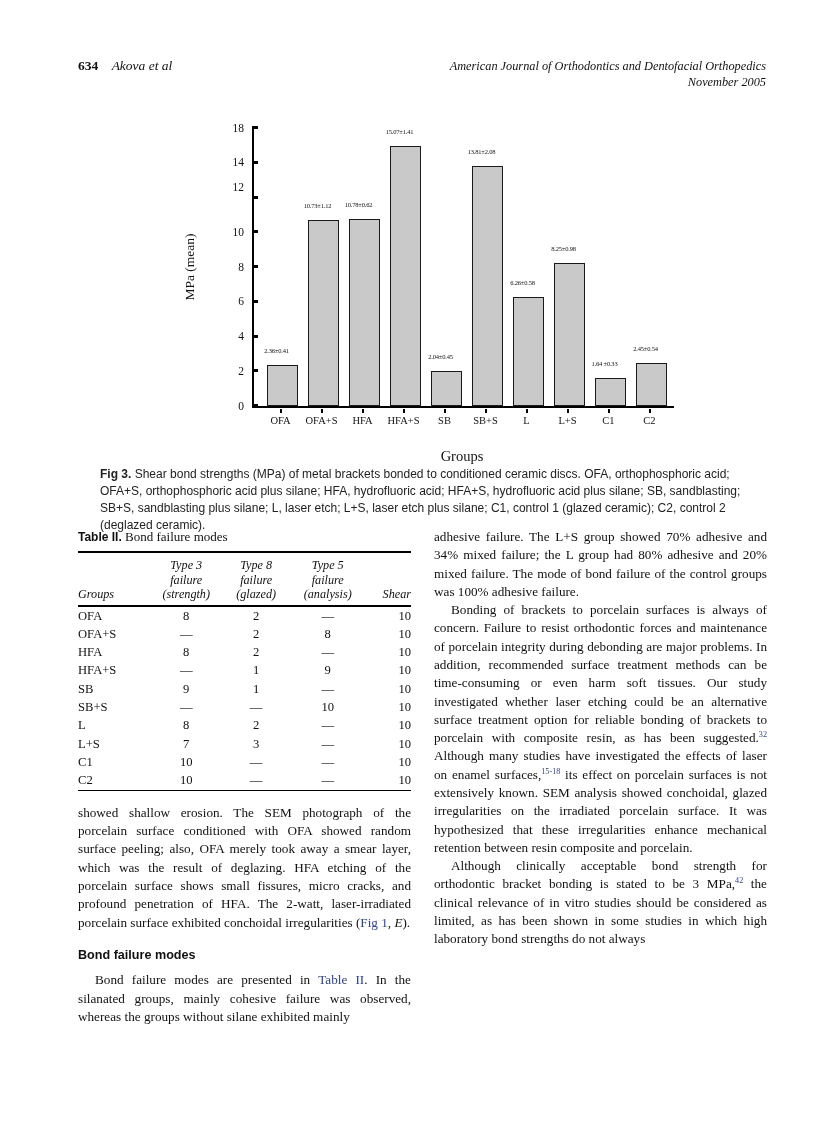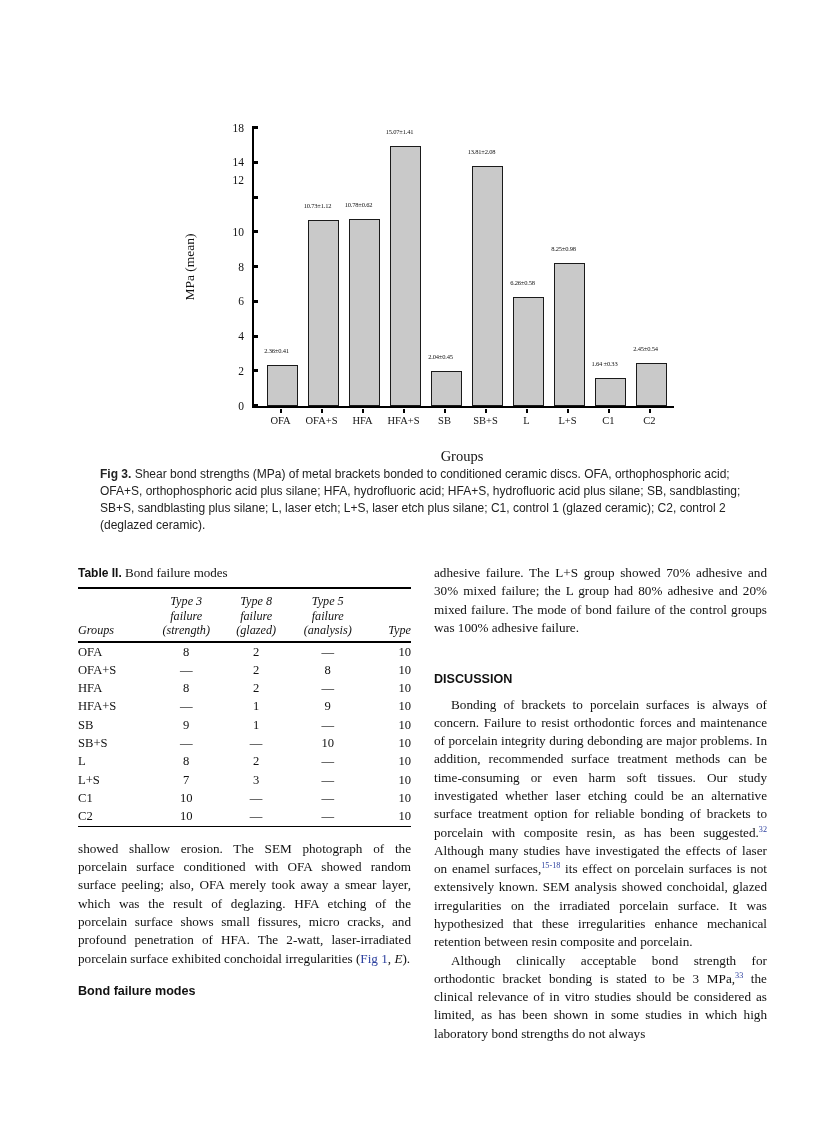--- a/index.html
+++ b/index.html
@@ -38,21 +38,21 @@
   .xlabels{position:absolute;top:297px;left:84px;width:420px;display:flex;gap:10px;padding-left:13px;box-sizing:border-box;}
   .x-slot{width:31px;flex:0 0 31px;display:flex;flex-direction:column;align-items:center;}
   .xtick-mark{width:2px;height:4px;background:#000;margin-bottom:2px;}
   .xtick-label{font-size:10.5px;white-space:nowrap;}
   .xaxis-title{position:absolute;top:336px;left:84px;width:420px;text-align:center;font-size:14.5px;}
   
   .caption{position:absolute;top:466px;left:100px;width:660px;margin:0;
     font-family:"Liberation Sans",sans-serif;font-size:12px;line-height:1.42;color:#222;}
   .caption b{font-weight:bold;}
   
-  .cols{position:absolute;top:564px;left:78px;width:688px;display:flex;gap:23px;}
+  .cols{position:absolute;top:528px;left:78px;width:688px;display:flex;gap:23px;}
   .col{width:333px;flex:0 0 333px;font-size:13.2px;line-height:1.385;text-align:justify;}
   .col p{margin:0;}
   
   .tbl-title{font-size:13px;margin-bottom:5px;text-align:left;}
   .tbl-title .tlabel{font-family:"Liberation Sans",sans-serif;font-weight:bold;font-size:12px;}
   table.failure{width:100%;border-collapse:collapse;border-top:2px solid #000;border-bottom:1.5px solid #000;
     font-size:12.6px;line-height:1.2;text-align:left;}
   table.failure thead th{font-weight:normal;font-style:italic;vertical-align:bottom;padding:5px 0 3px;border-bottom:2px solid #000;font-size:12.2px;}
   table.failure tbody td{padding:1.6px 0;}
   .sec-heading{font-family:"Liberation Sans",sans-serif;font-weight:bold;font-size:12.6px;text-align:left;margin:15px 0 7px;}
@@ -61,33 +61,43 @@
   .gap-top{margin-top:34px !important;}
   .link{color:var(--link);}
   .sup{vertical-align:super;font-size:0.62em;line-height:0;}
   .it{font-style:italic;}
 </style>
 </head>
 <body>
 
 <div class="page">
 
+  <div class="hdr">
+    <div class="hdr-left">
+      <span class="pagenum">634</span>
+      <span class="authors">Akova et al</span>
+    </div>
+    <div class="hdr-right">
+      <div>American Journal of Orthodontics and Dentofacial Orthopedics</div>
+      <div>November 2005</div>
+    </div>
+  </div>
 
   <div class="chart">
     <div class="ylabel-wrap">
       <span>MPa (mean)</span>
     </div>
     <div class="yticks" id="yticks">
         <div class="ytick-label" style="bottom: -6px;">0</div>
         <div class="ytick-label" style="bottom: 28.75px;">2</div>
         <div class="ytick-label" style="bottom: 63.5px;">4</div>
         <div class="ytick-label" style="bottom: 98.25px;">6</div>
         <div class="ytick-label" style="bottom: 133px;">8</div>
         <div class="ytick-label" style="bottom: 167.75px;">10</div>
-        <div class="ytick-label" style="bottom: 220px;">12</div>
+        <div class="ytick-label" style="bottom: 213px;">12</div>
         <div class="ytick-label" style="bottom: 237.25px;">14</div>
         <div class="ytick-label" style="bottom: 272px;">18</div>
       </div>
     <div class="plot" id="plot">
       <div class="bars" id="bars">
           <div class="bar-slot">
             <div class="bar-value">2.36±0.41</div>
             <div class="bar" style="height: 41.005px;"></div>
           </div>
           <div class="bar-slot">
@@ -215,21 +225,21 @@
                 <div>Type 8</div>
                 <div>failure</div>
                 <div>(glazed)</div>
               </th>
               <th style="text-align: center;">
                 <div>Type 5</div>
                 <div>failure</div>
                 <div>(analysis)</div>
               </th>
               <th style="text-align: right;">
-                <div>Type</div>
+                <div>Shear</div>
               </th>
             </tr>
           </thead>
           <tbody>
             <tr>
               <td style="text-align: left;">OFA</td>
               <td style="text-align: center;">8</td>
               <td style="text-align: center;">2</td>
               <td style="text-align: center;">—</td>
               <td style="text-align: right;">10</td>
@@ -297,25 +307,25 @@
               <td style="text-align: center;">—</td>
               <td style="text-align: right;">10</td>
             </tr>
           </tbody>
         </table>
 
       <p class="after-table"><span>showed shallow erosion. The SEM photograph of the porcelain surface conditioned with OFA showed random surface peeling; also, OFA merely took away a smear layer, which was the result of deglazing. HFA etching of the porcelain surface shows small fissures, micro cracks, and profound penetration of HFA. The 2-watt, laser-irradiated porcelain surface exhibited conchoidal irregularities (</span><span class="link">Fig 1</span><span>, </span><span class="it">E</span><span>).</span></p>
 
       <div class="sec-heading">Bond failure modes</div>
 
+      <p class="indent"><span>Bond failure modes are presented in </span><span class="link">Table II</span><span>. In the silanated groups, mainly cohesive failure was observed, whereas the groups without silane exhibited mainly</span></p>
     </div>
 
     <div class="col">
-      <p>adhesive failure. The L+S group showed 70% adhesive and 30% mixed failure; the L group had 80% adhesive and 20% mixed failure. The mode of bond failure of the control groups was 100% adhesive failure.</p>
-
-      <div class="sec-heading gap-top">DISCUSSION</div>
+      <p>adhesive failure. The L+S group showed 70% adhesive and 34% mixed failure; the L group had 80% adhesive and 20% mixed failure. The mode of bond failure of the control groups was 100% adhesive failure.</p>
+
 
       <p class="indent"><span>Bonding of brackets to porcelain surfaces is always of concern. Failure to resist orthodontic forces and maintenance of porcelain integrity during debonding are major problems. In addition, recommended surface treatment methods can be time-consuming or even harm soft tissues. Our study investigated whether laser etching could be an alternative surface treatment option for reliable bonding of brackets to porcelain with composite resin, as has been suggested.</span><span class="sup link">32</span><span> Although many studies have investigated the effects of laser on enamel surfaces,</span><span class="sup link">15-18</span><span> its effect on porcelain surfaces is not extensively known. SEM analysis showed conchoidal, glazed irregularities on the irradiated porcelain surface. It was hypothesized that these irregularities enhance mechanical retention between resin composite and porcelain.</span></p>
-      <p class="indent"><span>Although clinically acceptable bond strength for orthodontic bracket bonding is stated to be 3 MPa,</span><span class="sup link">33</span><span> the clinical relevance of in vitro studies should be considered as limited, as has been shown in some studies in which high laboratory bond strengths do not always</span></p>
+      <p class="indent"><span>Although clinically acceptable bond strength for orthodontic bracket bonding is stated to be 3 MPa,</span><span class="sup link">42</span><span> the clinical relevance of in vitro studies should be considered as limited, as has been shown in some studies in which high laboratory bond strengths do not always</span></p>
     </div>
 
   </div>
 </div>
 
 </body></html>

